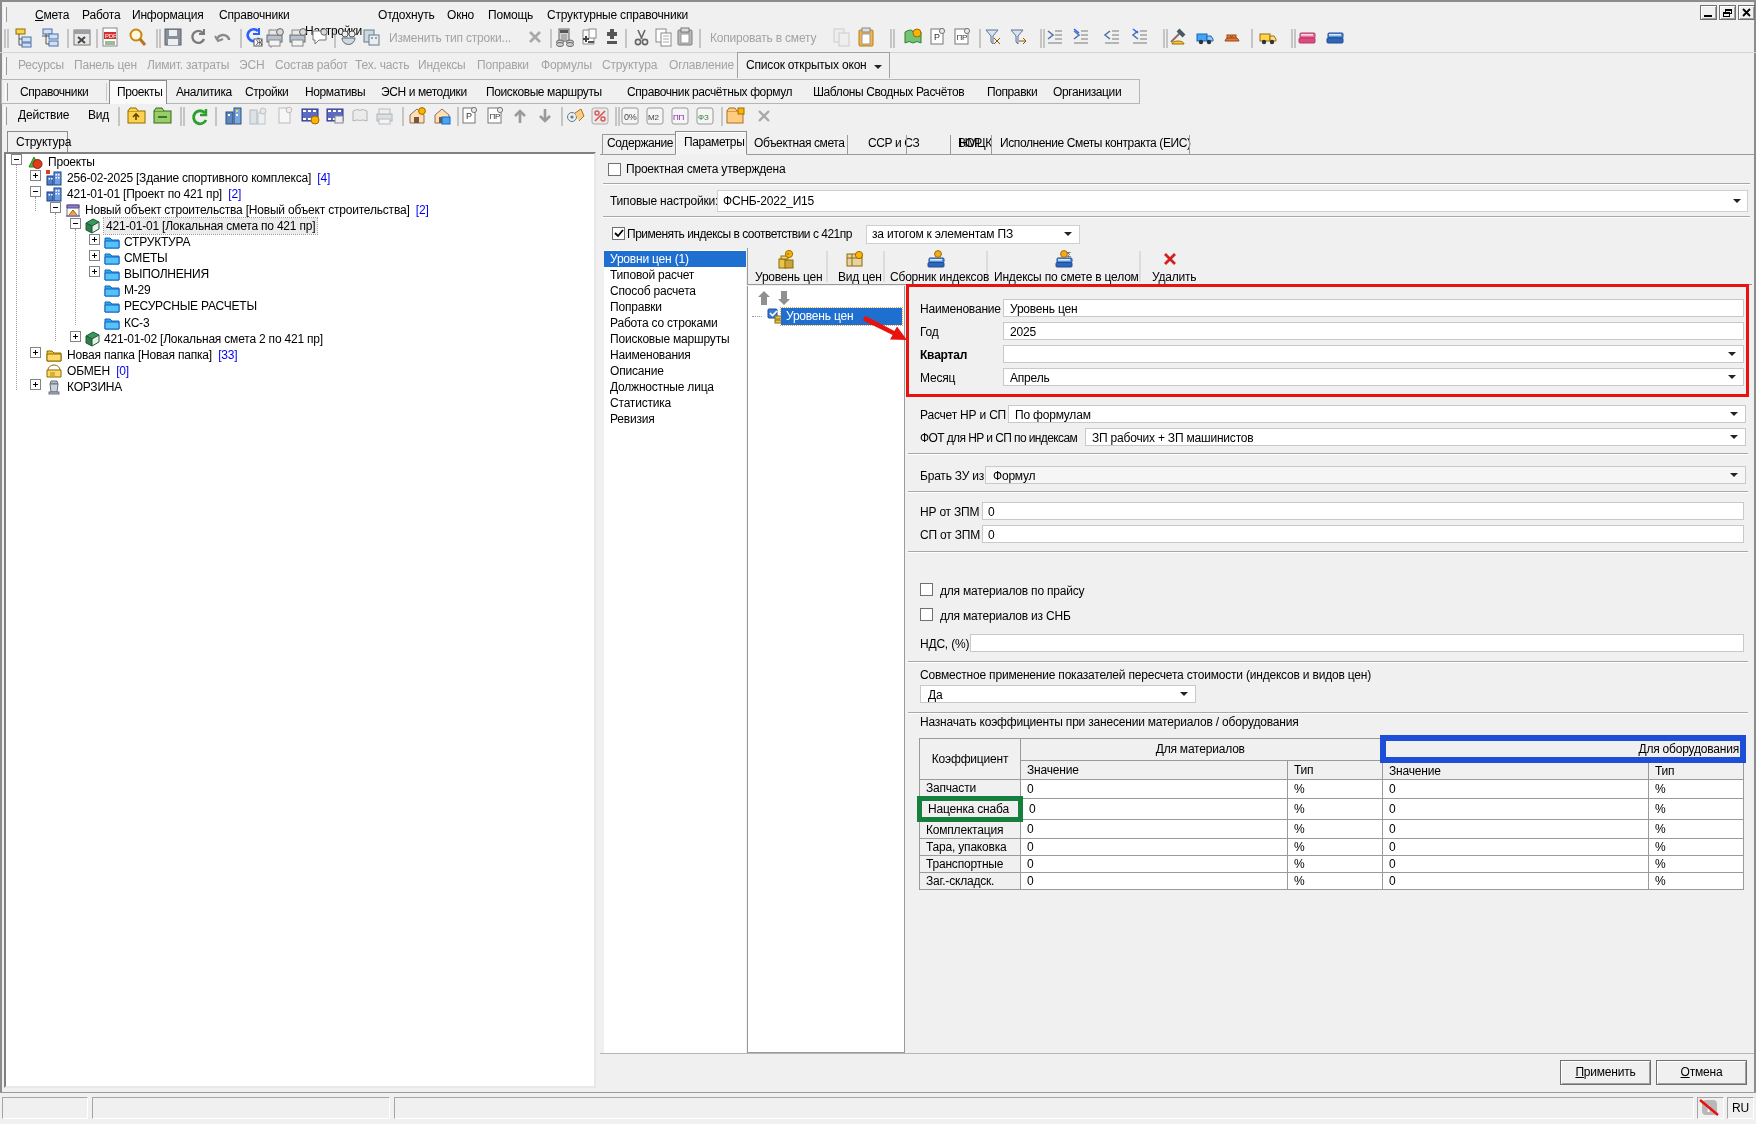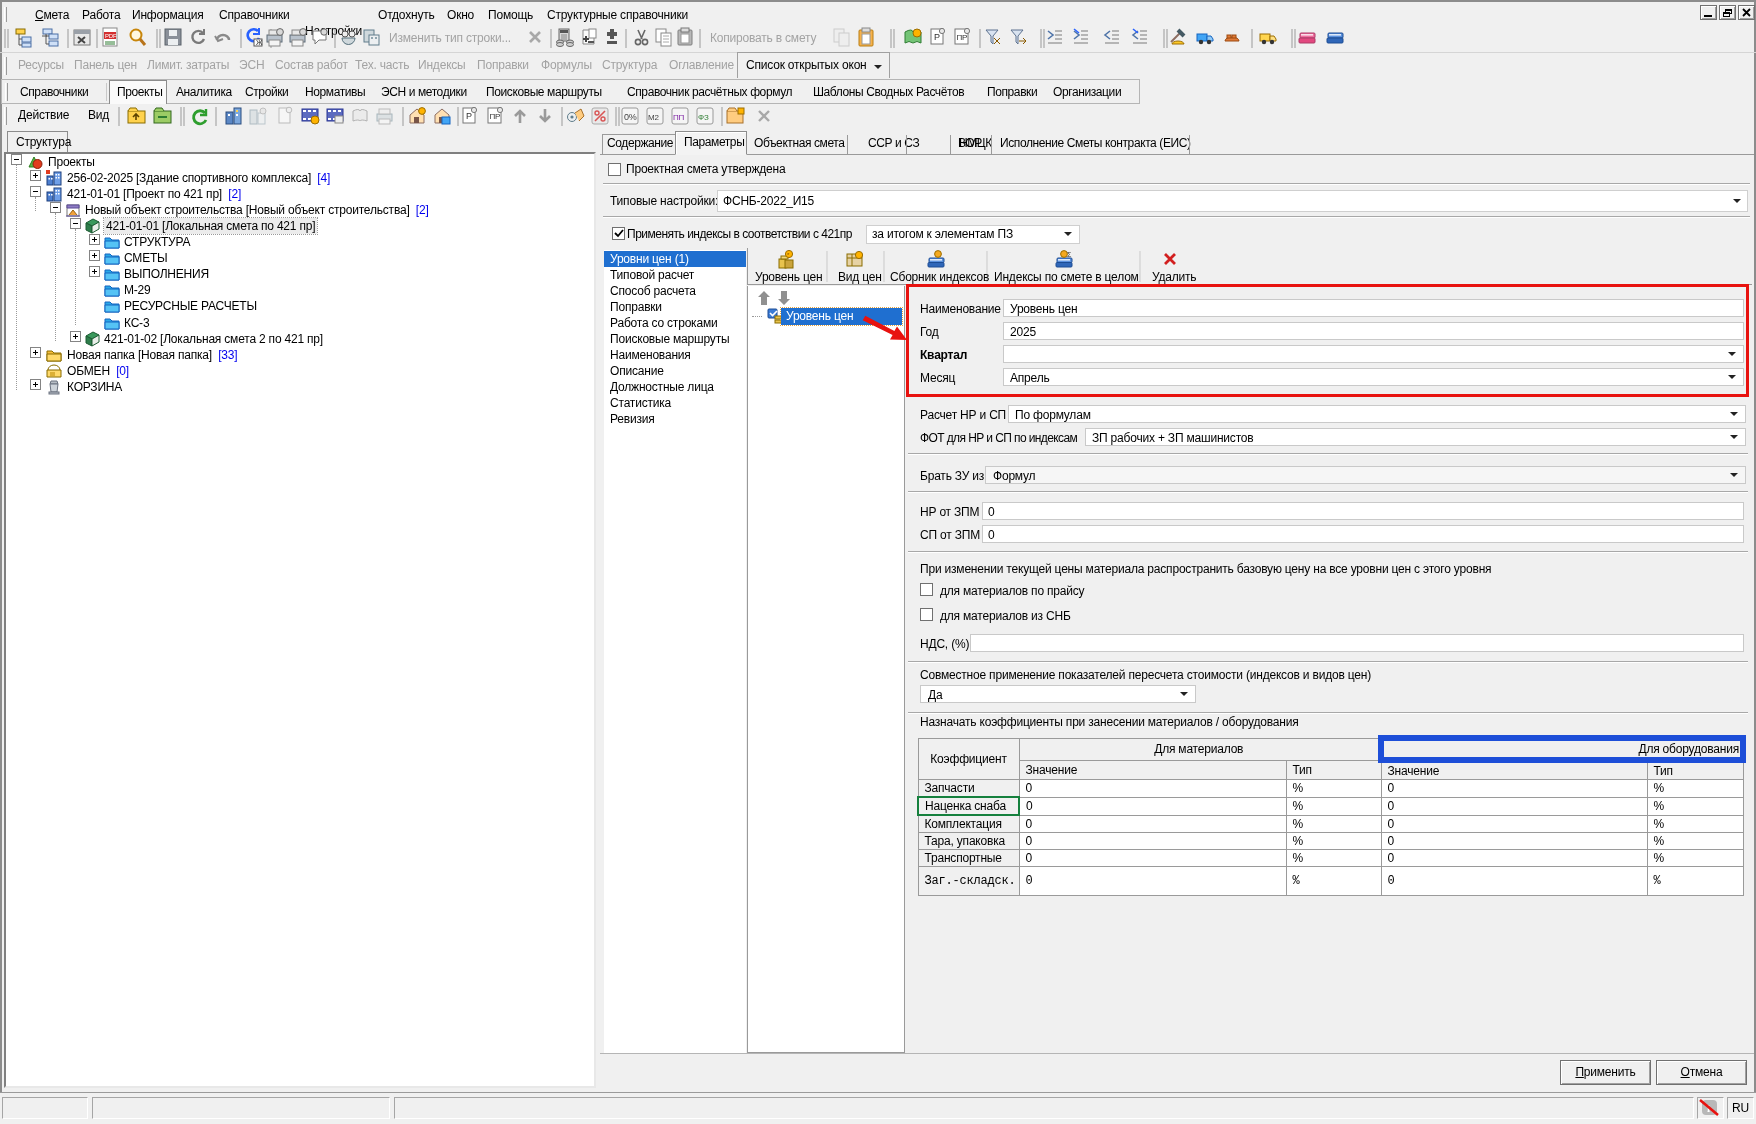--- a/index.html
+++ b/index.html
@@ -808,21 +808,20 @@
   <div class="abs" style="left:393px;top:338px;">Формул</div>
   <div class="abs arrowdn" style="left:1130px;top:342px;"></div>
   <div class="abs etch" style="left:308px;top:360px;width:840px;"></div>
   <div class="abs" style="left:320px;top:374px;">НР от ЗПМ</div>
   <div class="fld" style="left:382px;top:371px;width:762px;height:18px;"></div>
   <div class="abs" style="left:388px;top:374px;">0</div>
   <div class="abs" style="left:320px;top:397px;">СП от ЗПМ</div>
   <div class="fld" style="left:382px;top:394px;width:762px;height:18px;"></div>
   <div class="abs" style="left:388px;top:397px;">0</div>
   <div class="abs etch" style="left:308px;top:420px;width:840px;"></div>
-  <div class="abs" style="left:320px;top:431px;">При изменении текущей цены материала распространить базовую цену на все уровни цен с этого уровня</div>
   <div class="abs cbx" style="left:320px;top:452px;"></div>
   <div class="abs" style="left:340px;top:453px;">для материалов по прайсу</div>
   <div class="abs cbx" style="left:320px;top:477px;"></div>
   <div class="abs" style="left:340px;top:478px;">для материалов из СНБ</div>
   <div class="abs" style="left:320px;top:506px;">НДС, (%)</div>
   <div class="fld" style="left:370px;top:503px;width:774px;height:18px;"></div>
   <div class="abs etch" style="left:308px;top:530px;width:840px;"></div>
   <div class="abs" style="left:320px;top:537px;">Совместное применение показателей пересчета стоимости (индексов и видов цен)</div>
   <div class="fld" style="left:320px;top:554px;width:276px;height:18px;"></div>
   <div class="abs" style="left:328px;top:557px;">Да</div>
@@ -844,21 +843,21 @@
       <td style="border:1px solid #9a9a9a;padding-left:6px;">Тип</td>
     </tr>
     <tr style="height:17px;">
           <td style="border:1px solid #9a9a9a;padding-left:6px;">Запчасти</td>
           <td style="border:1px solid #9a9a9a;background:#fff;padding-left:6px;">0</td>
           <td style="border:1px solid #9a9a9a;background:#fff;padding-left:6px;">%</td>
           <td style="border:1px solid #9a9a9a;background:#fff;padding-left:6px;">0</td>
           <td style="border:1px solid #9a9a9a;background:#fff;padding-left:6px;">%</td>
         </tr>
     <tr style="height:17px;">
-          <td style="border:2px solid #15803d;padding-left:6px;">Наценка снаба</td>
+          <td style="border:5px solid #15803d;padding-left:6px;">Наценка снаба</td>
           <td style="border:1px solid #9a9a9a;background:#fff;padding-left:6px;">0</td>
           <td style="border:1px solid #9a9a9a;background:#fff;padding-left:6px;">%</td>
           <td style="border:1px solid #9a9a9a;background:#fff;padding-left:6px;">0</td>
           <td style="border:1px solid #9a9a9a;background:#fff;padding-left:6px;">%</td>
         </tr>
     <tr style="height:17px;">
           <td style="border:1px solid #9a9a9a;padding-left:6px;">Комплектация</td>
           <td style="border:1px solid #9a9a9a;background:#fff;padding-left:6px;">0</td>
           <td style="border:1px solid #9a9a9a;background:#fff;padding-left:6px;">%</td>
           <td style="border:1px solid #9a9a9a;background:#fff;padding-left:6px;">0</td>
@@ -871,21 +870,21 @@
           <td style="border:1px solid #9a9a9a;background:#fff;padding-left:6px;">0</td>
           <td style="border:1px solid #9a9a9a;background:#fff;padding-left:6px;">%</td>
         </tr>
     <tr style="height:17px;">
           <td style="border:1px solid #9a9a9a;padding-left:6px;">Транспортные</td>
           <td style="border:1px solid #9a9a9a;background:#fff;padding-left:6px;">0</td>
           <td style="border:1px solid #9a9a9a;background:#fff;padding-left:6px;">%</td>
           <td style="border:1px solid #9a9a9a;background:#fff;padding-left:6px;">0</td>
           <td style="border:1px solid #9a9a9a;background:#fff;padding-left:6px;">%</td>
         </tr>
-    <tr style="height:29px;font-family:Liberation Mono, monospace;">
+    <tr style="height:17px;">
           <td style="border:1px solid #9a9a9a;padding-left:6px;">Заг.-складск.</td>
           <td style="border:1px solid #9a9a9a;background:#fff;padding-left:6px;">0</td>
           <td style="border:1px solid #9a9a9a;background:#fff;padding-left:6px;">%</td>
           <td style="border:1px solid #9a9a9a;background:#fff;padding-left:6px;">0</td>
           <td style="border:1px solid #9a9a9a;background:#fff;padding-left:6px;">%</td>
         </tr>
   </tbody>
     </table>
 </div>
 

